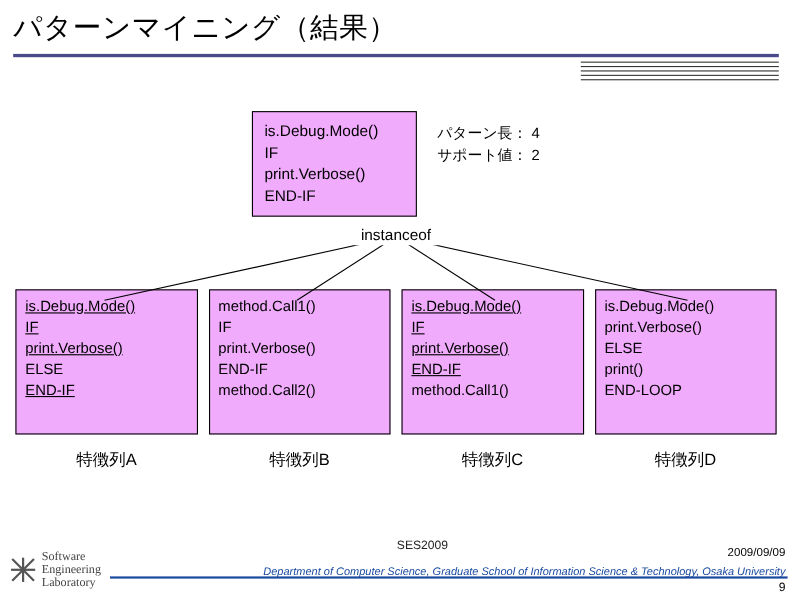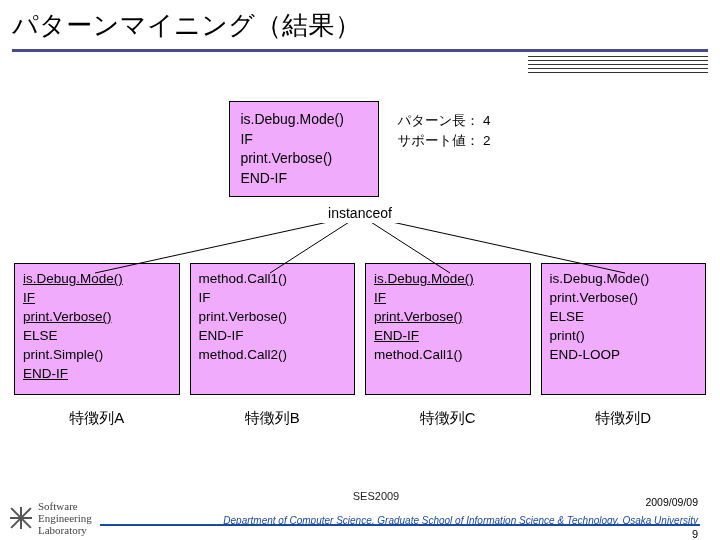--- a/index.html
+++ b/index.html
@@ -107,21 +107,21 @@
   .col-label {
     text-align: center;
     font-size: 15px;
     margin-top: 14px;
   }
   .u { text-decoration: underline; }
 
   .footer {
     position: absolute;
     left: 0;
-    right: 16px;
+    right: 0;
     bottom: 0;
     height: 50px;
     padding-left: 48px;
   }
   .conf {
     text-align: center;
     font-size: 11px;
     color: #222;
   }
   .date {
@@ -231,21 +231,20 @@
 </div>
 
 <div class="columns">
 
   <div class="col">
     <div class="code-box small">
       <div class="u">is.Debug.Mode()</div>
       <div class="u">IF</div>
       <div class="u">print.Verbose()</div>
       <div>ELSE</div>
-      <div>print.Simple()</div>
       <div class="u">END-IF</div>
     </div>
     <div class="col-label">特徴列A</div>
   </div>
 
   <div class="col">
     <div class="code-box small">
       <div>method.Call1()</div>
       <div>IF</div>
       <div>print.Verbose()</div>

